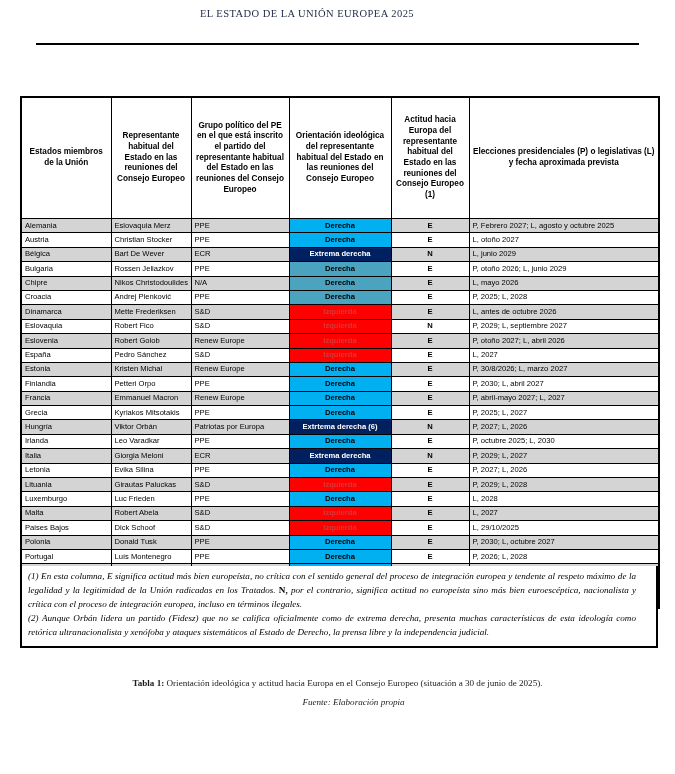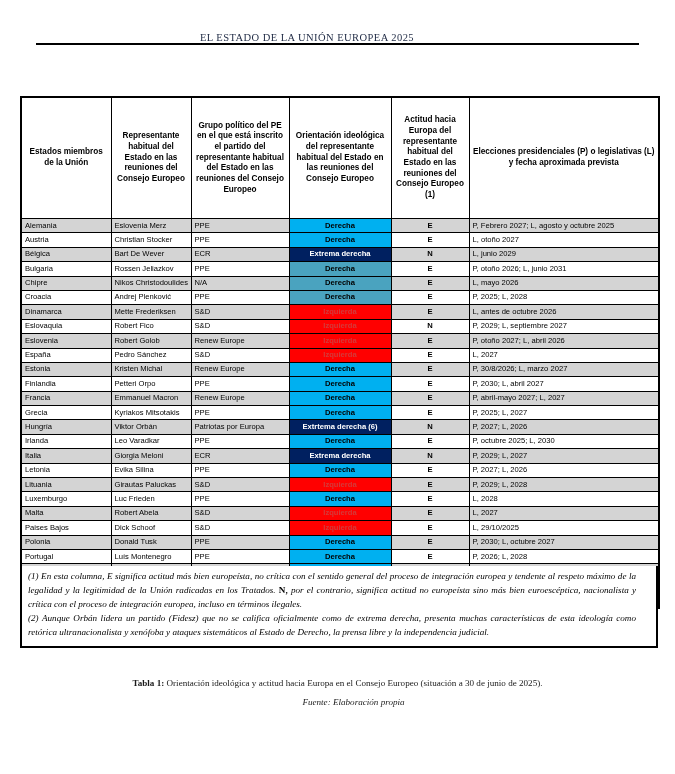--- a/index.html
+++ b/index.html
@@ -18,21 +18,21 @@
   .page {
     position: relative;
     width: 675px;
     height: 774px;
     box-sizing: border-box;
   }
 
   
   .running-head {
     position: absolute;
-    top: 32px;
+    top: 8px;
     left: 0;
     width: 614px;
     text-align: center;
     font-family: "Liberation Serif", serif;
     font-size: 10.5px;
     letter-spacing: 0.45px;
     color: #1f2a44;
   }
   .head-rule {
     position: absolute;
@@ -180,21 +180,21 @@
           <th>Representante habitual del Estado en las reuniones del Consejo Europeo</th>
           <th>Grupo político del PE en el que está inscrito el partido del  representante habitual del Estado en las reuniones del Consejo Europeo</th>
           <th>Orientación ideológica del representante habitual del Estado en las reuniones del Consejo Europeo</th>
           <th>Actitud hacia Europa del representante habitual del Estado en las reuniones del Consejo Europeo (1)</th>
           <th>Elecciones presidenciales (P) o legislativas (L) y fecha aproximada prevista</th>
         </tr>
       </thead>
       <tbody id="tbody">
           <tr class="alt">
             <td class="c-country">Alemania</td>
-            <td class="c-rep">Eslovenia Merz</td>
+            <td class="c-rep">Eslovaquia Merz</td>
             <td class="c-group">PPE</td>
             <td class="c-ideo ideo-derecha">Derecha</td>
             <td class="c-att">E</td>
             <td class="c-elec">P, Febrero 2027; L, agosto y octubre 2025</td>
           </tr>
           <tr class="plain">
             <td class="c-country">Austria</td>
             <td class="c-rep">Christian Stocker</td>
             <td class="c-group">PPE</td>
             <td class="c-ideo ideo-derecha">Derecha</td>
@@ -208,21 +208,21 @@
             <td class="c-ideo ideo-extrema">Extrema derecha</td>
             <td class="c-att">N</td>
             <td class="c-elec">L, junio 2029</td>
           </tr>
           <tr class="plain">
             <td class="c-country">Bulgaria</td>
             <td class="c-rep">Rossen Jeliazkov</td>
             <td class="c-group">PPE</td>
             <td class="c-ideo ideo-derecha-alt">Derecha</td>
             <td class="c-att">E</td>
-            <td class="c-elec">P, otoño 2026; L, junio 2031</td>
+            <td class="c-elec">P, otoño 2026; L, junio 2029</td>
           </tr>
           <tr class="alt">
             <td class="c-country">Chipre</td>
             <td class="c-rep">Nikos Christodoulides</td>
             <td class="c-group">N/A</td>
             <td class="c-ideo ideo-derecha-alt">Derecha</td>
             <td class="c-att">E</td>
             <td class="c-elec">L, mayo 2026</td>
           </tr>
           <tr class="plain">

